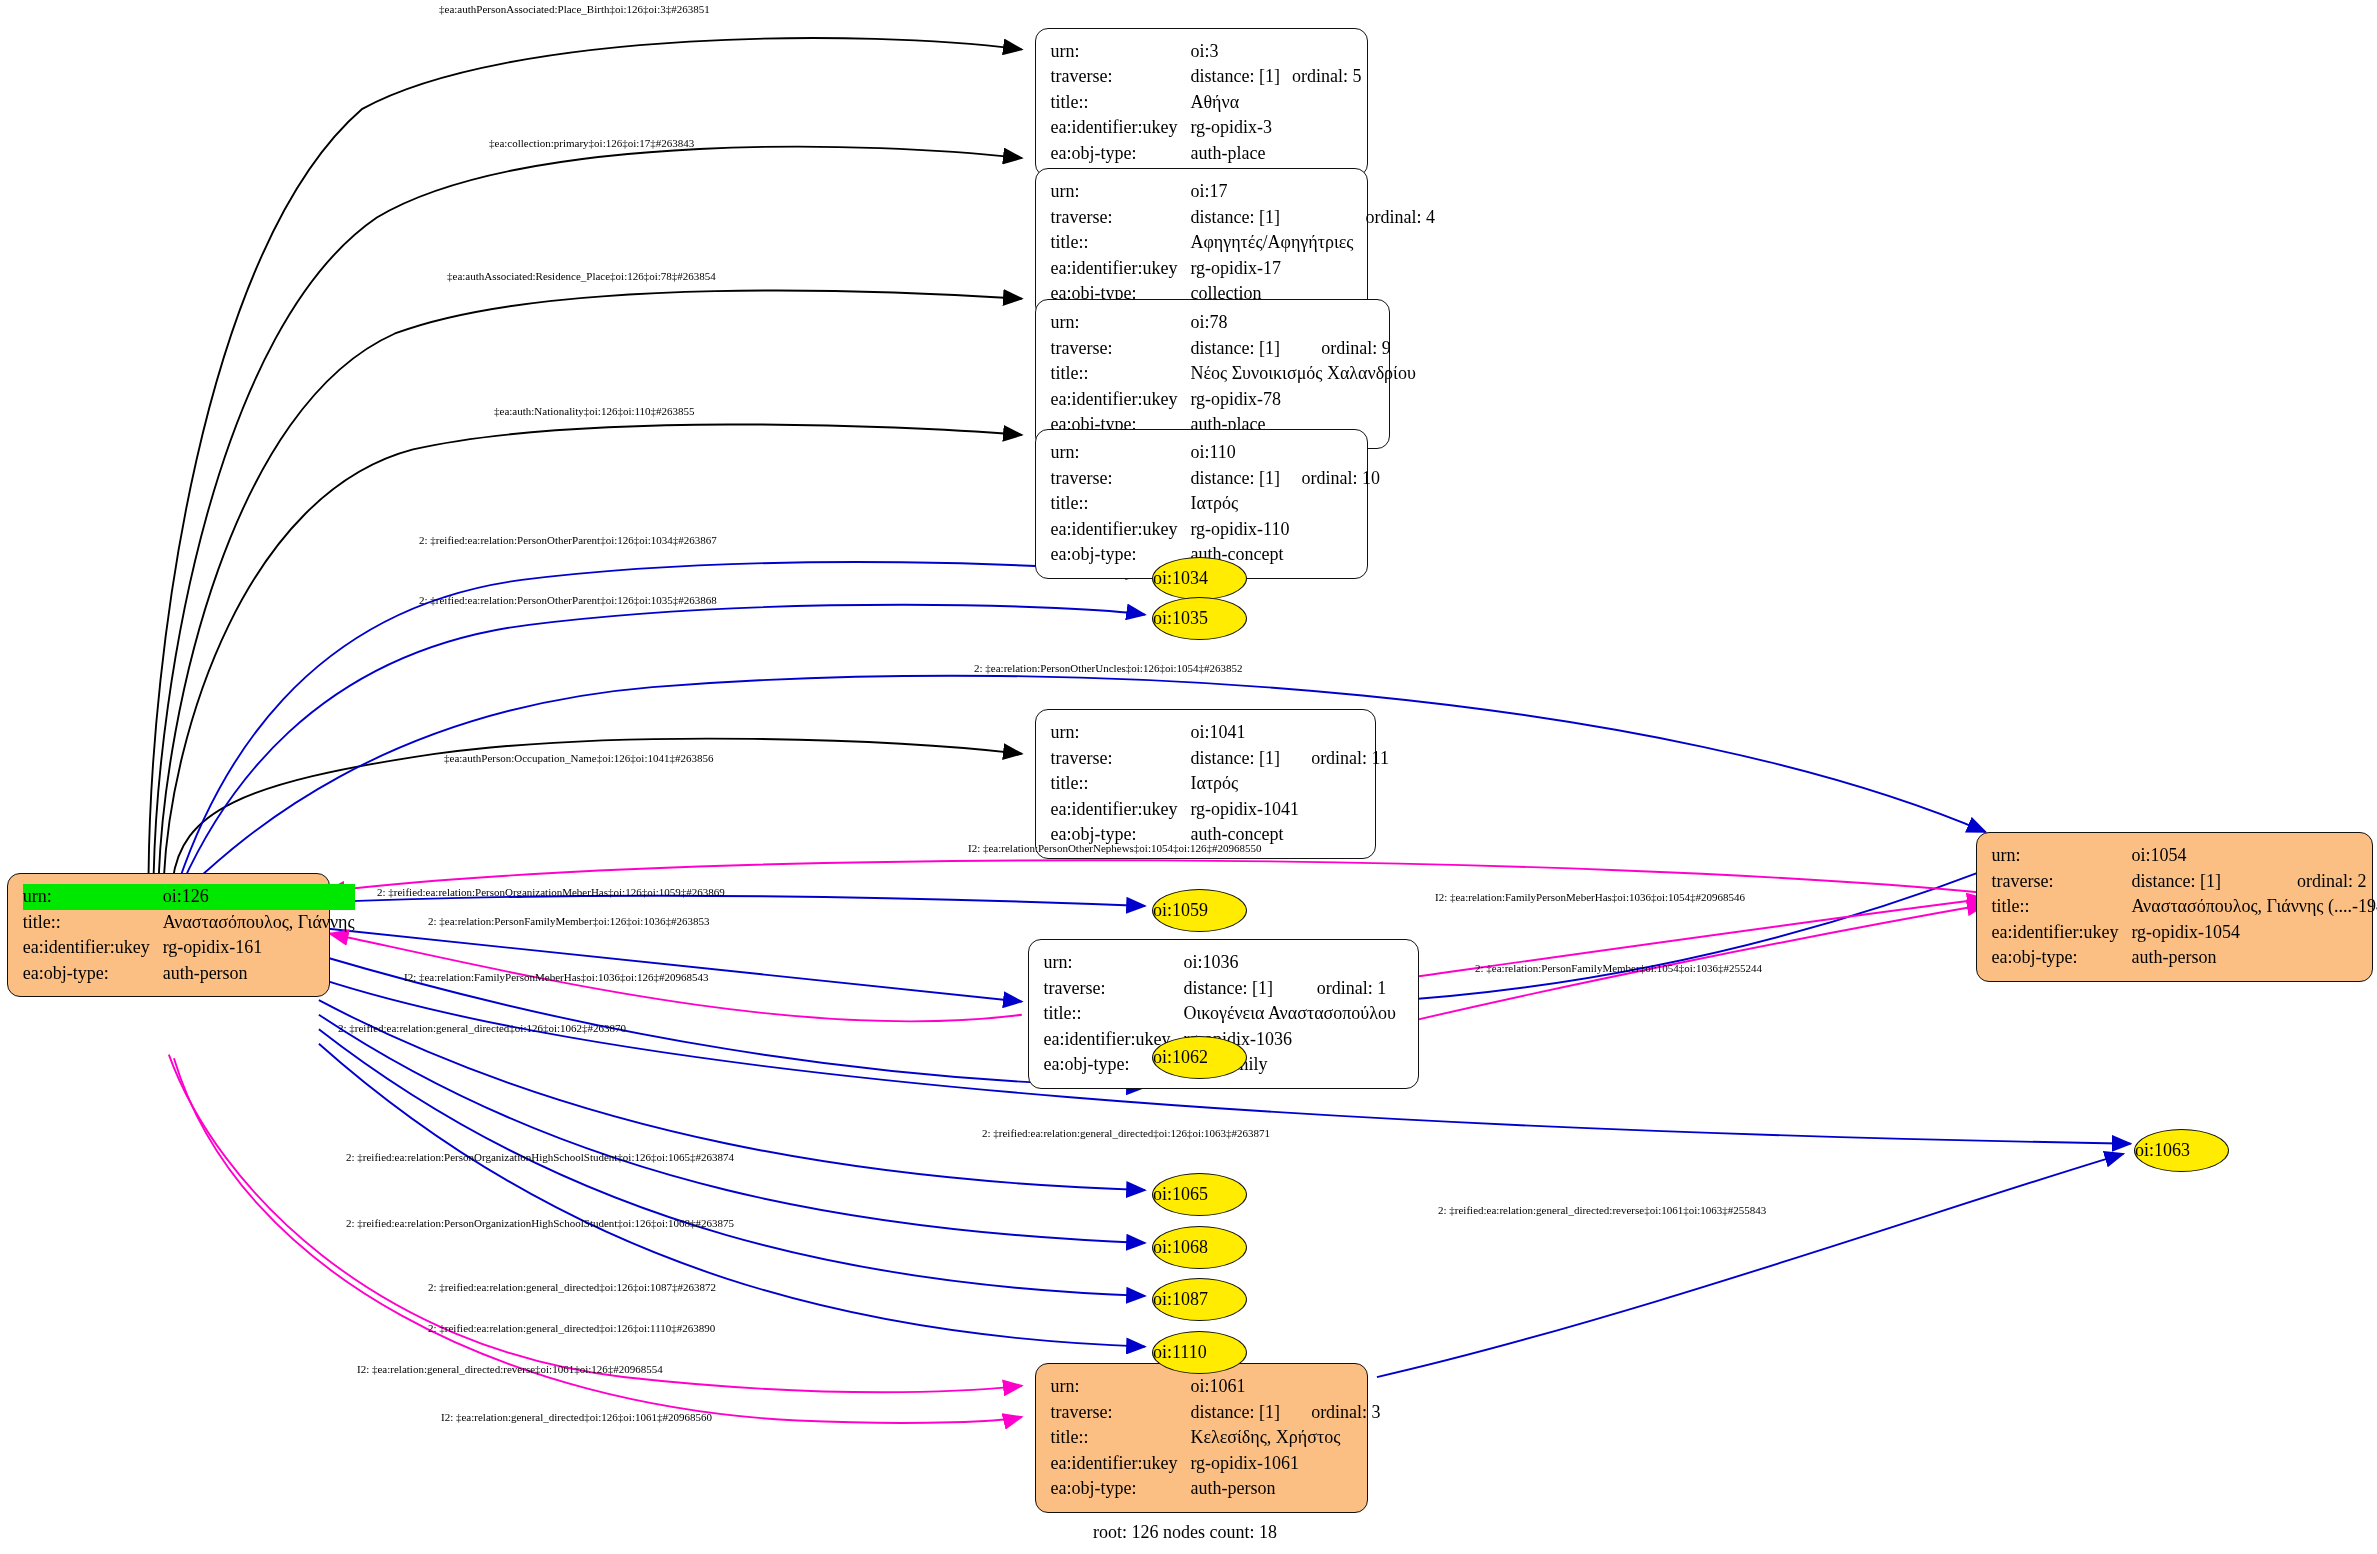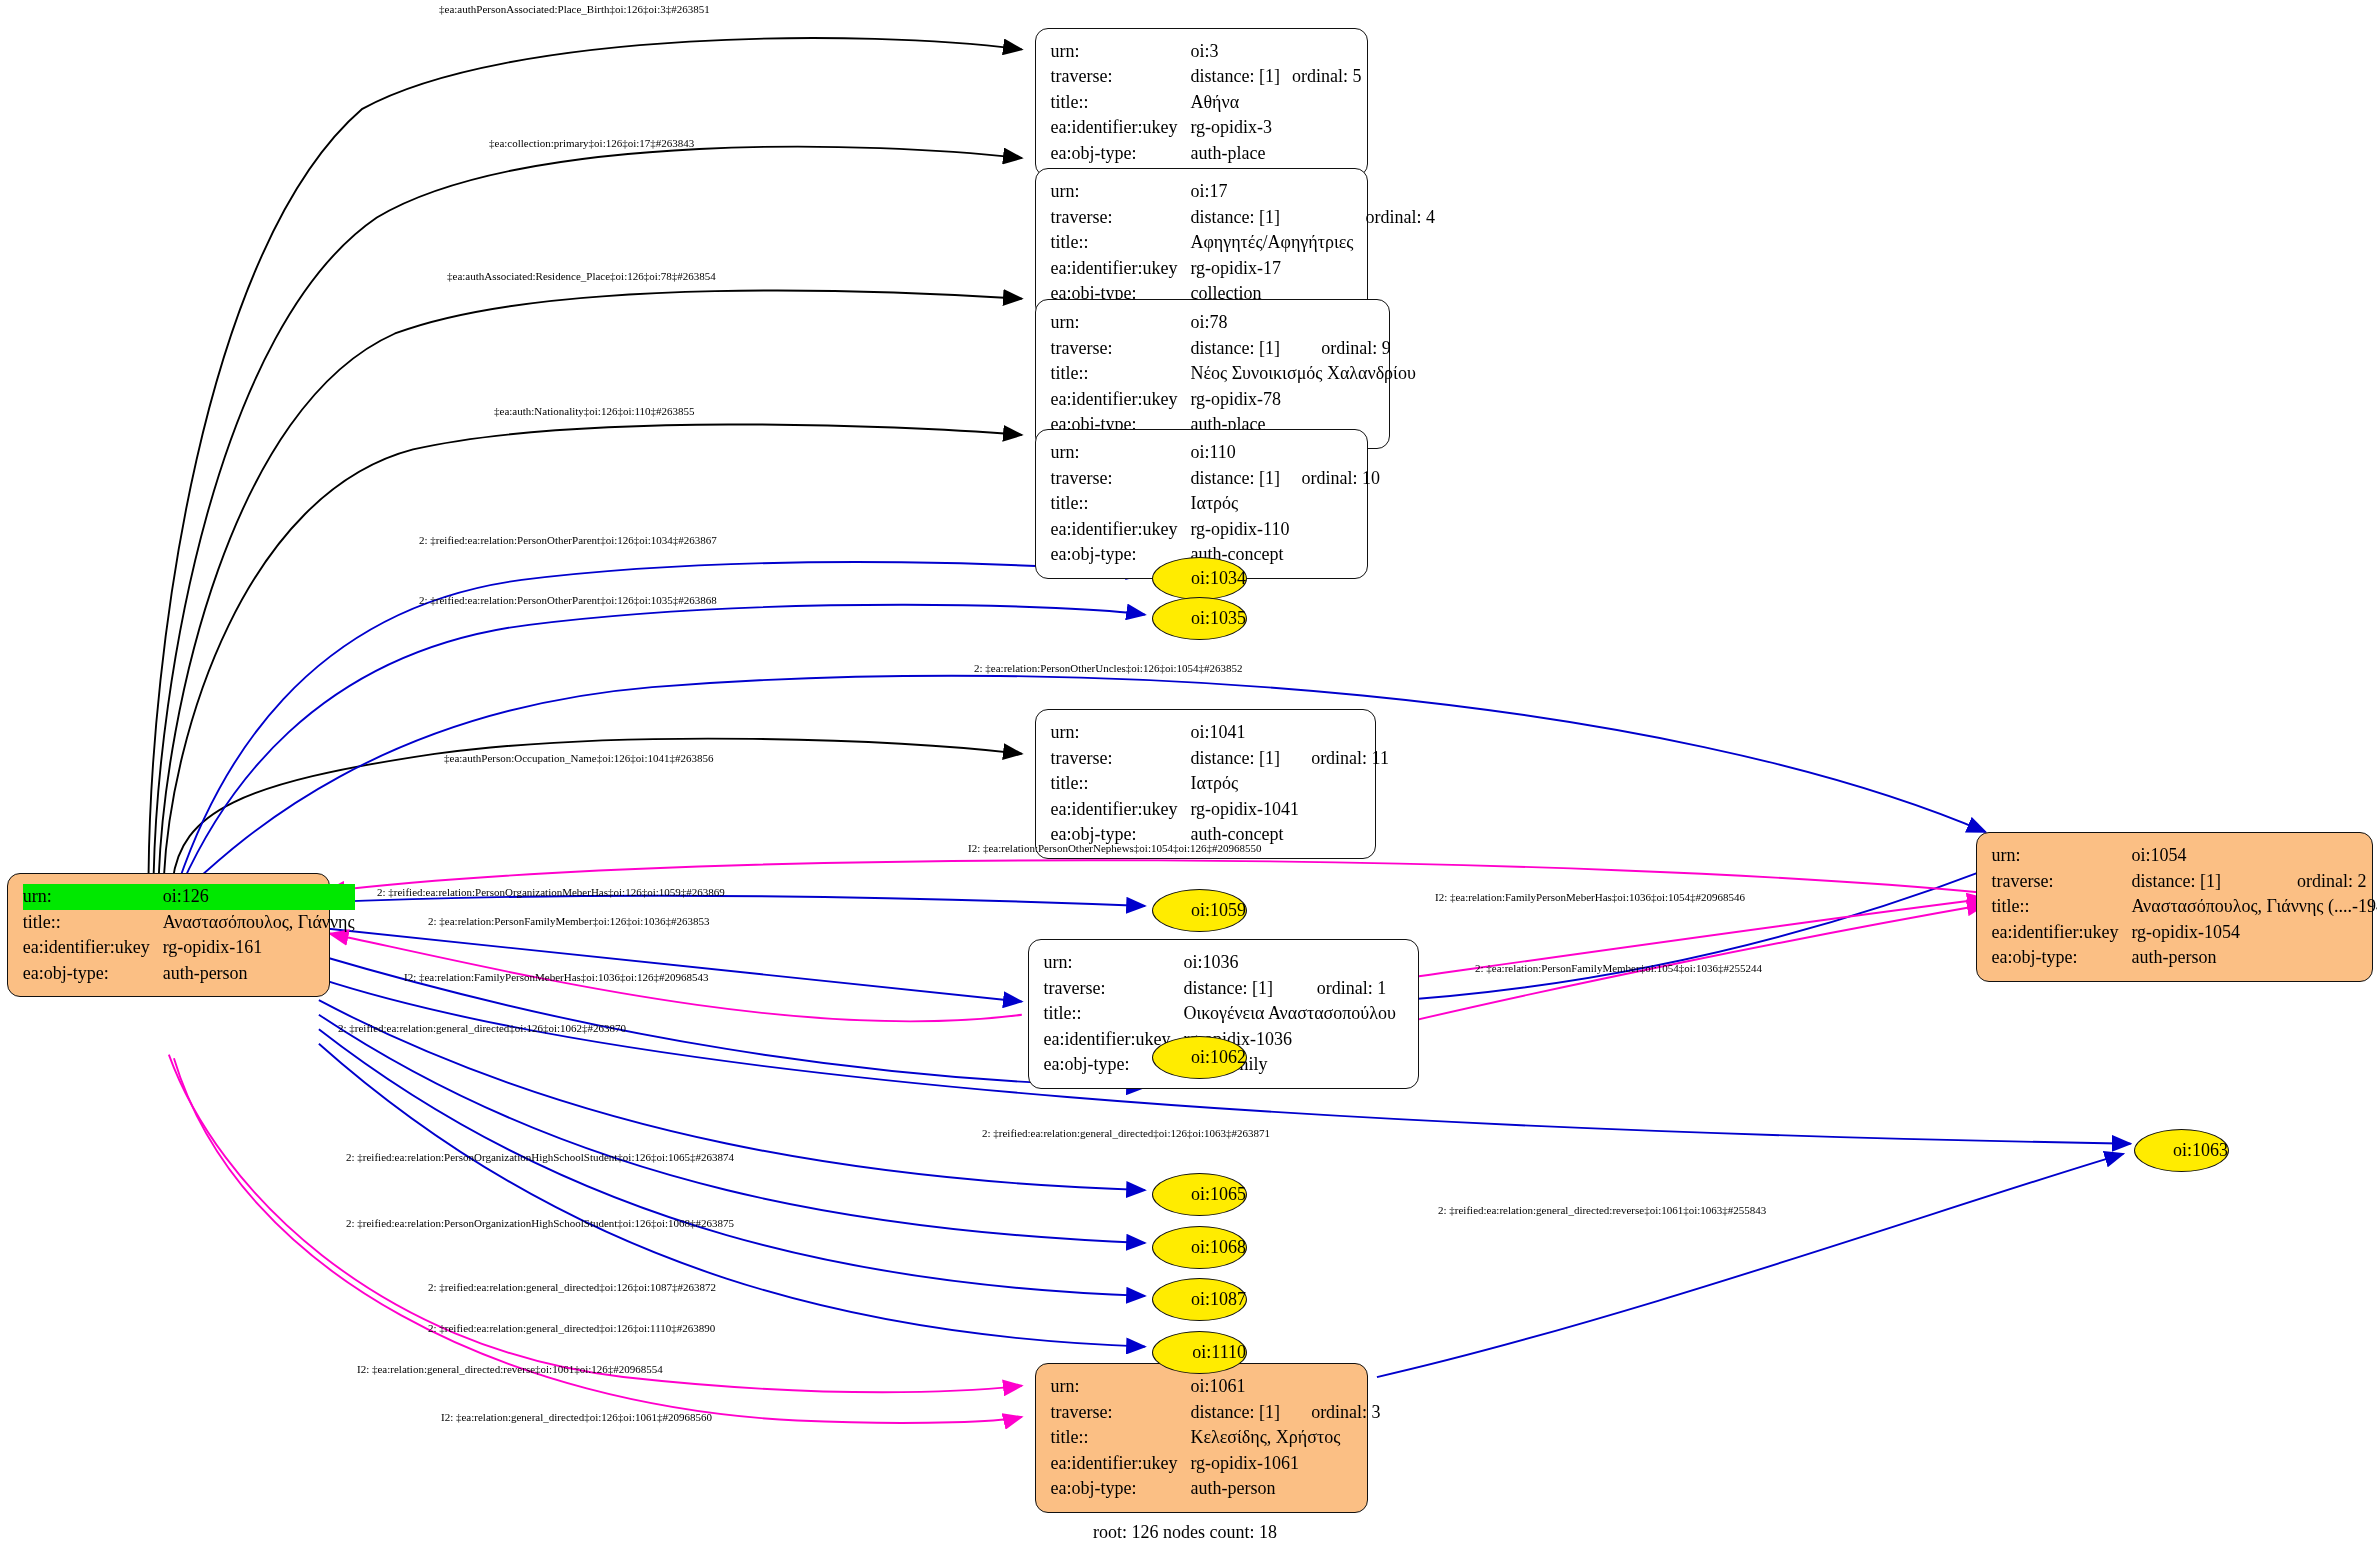--- a/index.html
+++ b/index.html
@@ -24,21 +24,21 @@
     vertical-align:top;
   }
   .rec td.k{padding-right:13px;}
   .rec td.v2{padding-left:12px;}
   .rowhl td{background:#00e800;}
   .ell{
     position:absolute;
     background:#ffec00;
     border:1.4px solid #111;
     border-radius:50%;
-    display:flex;align-items:center;justify-content:flex-end;
+    display:flex;align-items:center;justify-content:flex-start;
     font-size:18px;color:#000;
   }
   .elabel{
     position:absolute;
     font-size:11px;
     color:#000;
     white-space:nowrap;
     line-height:1;
   }
   .caption{

